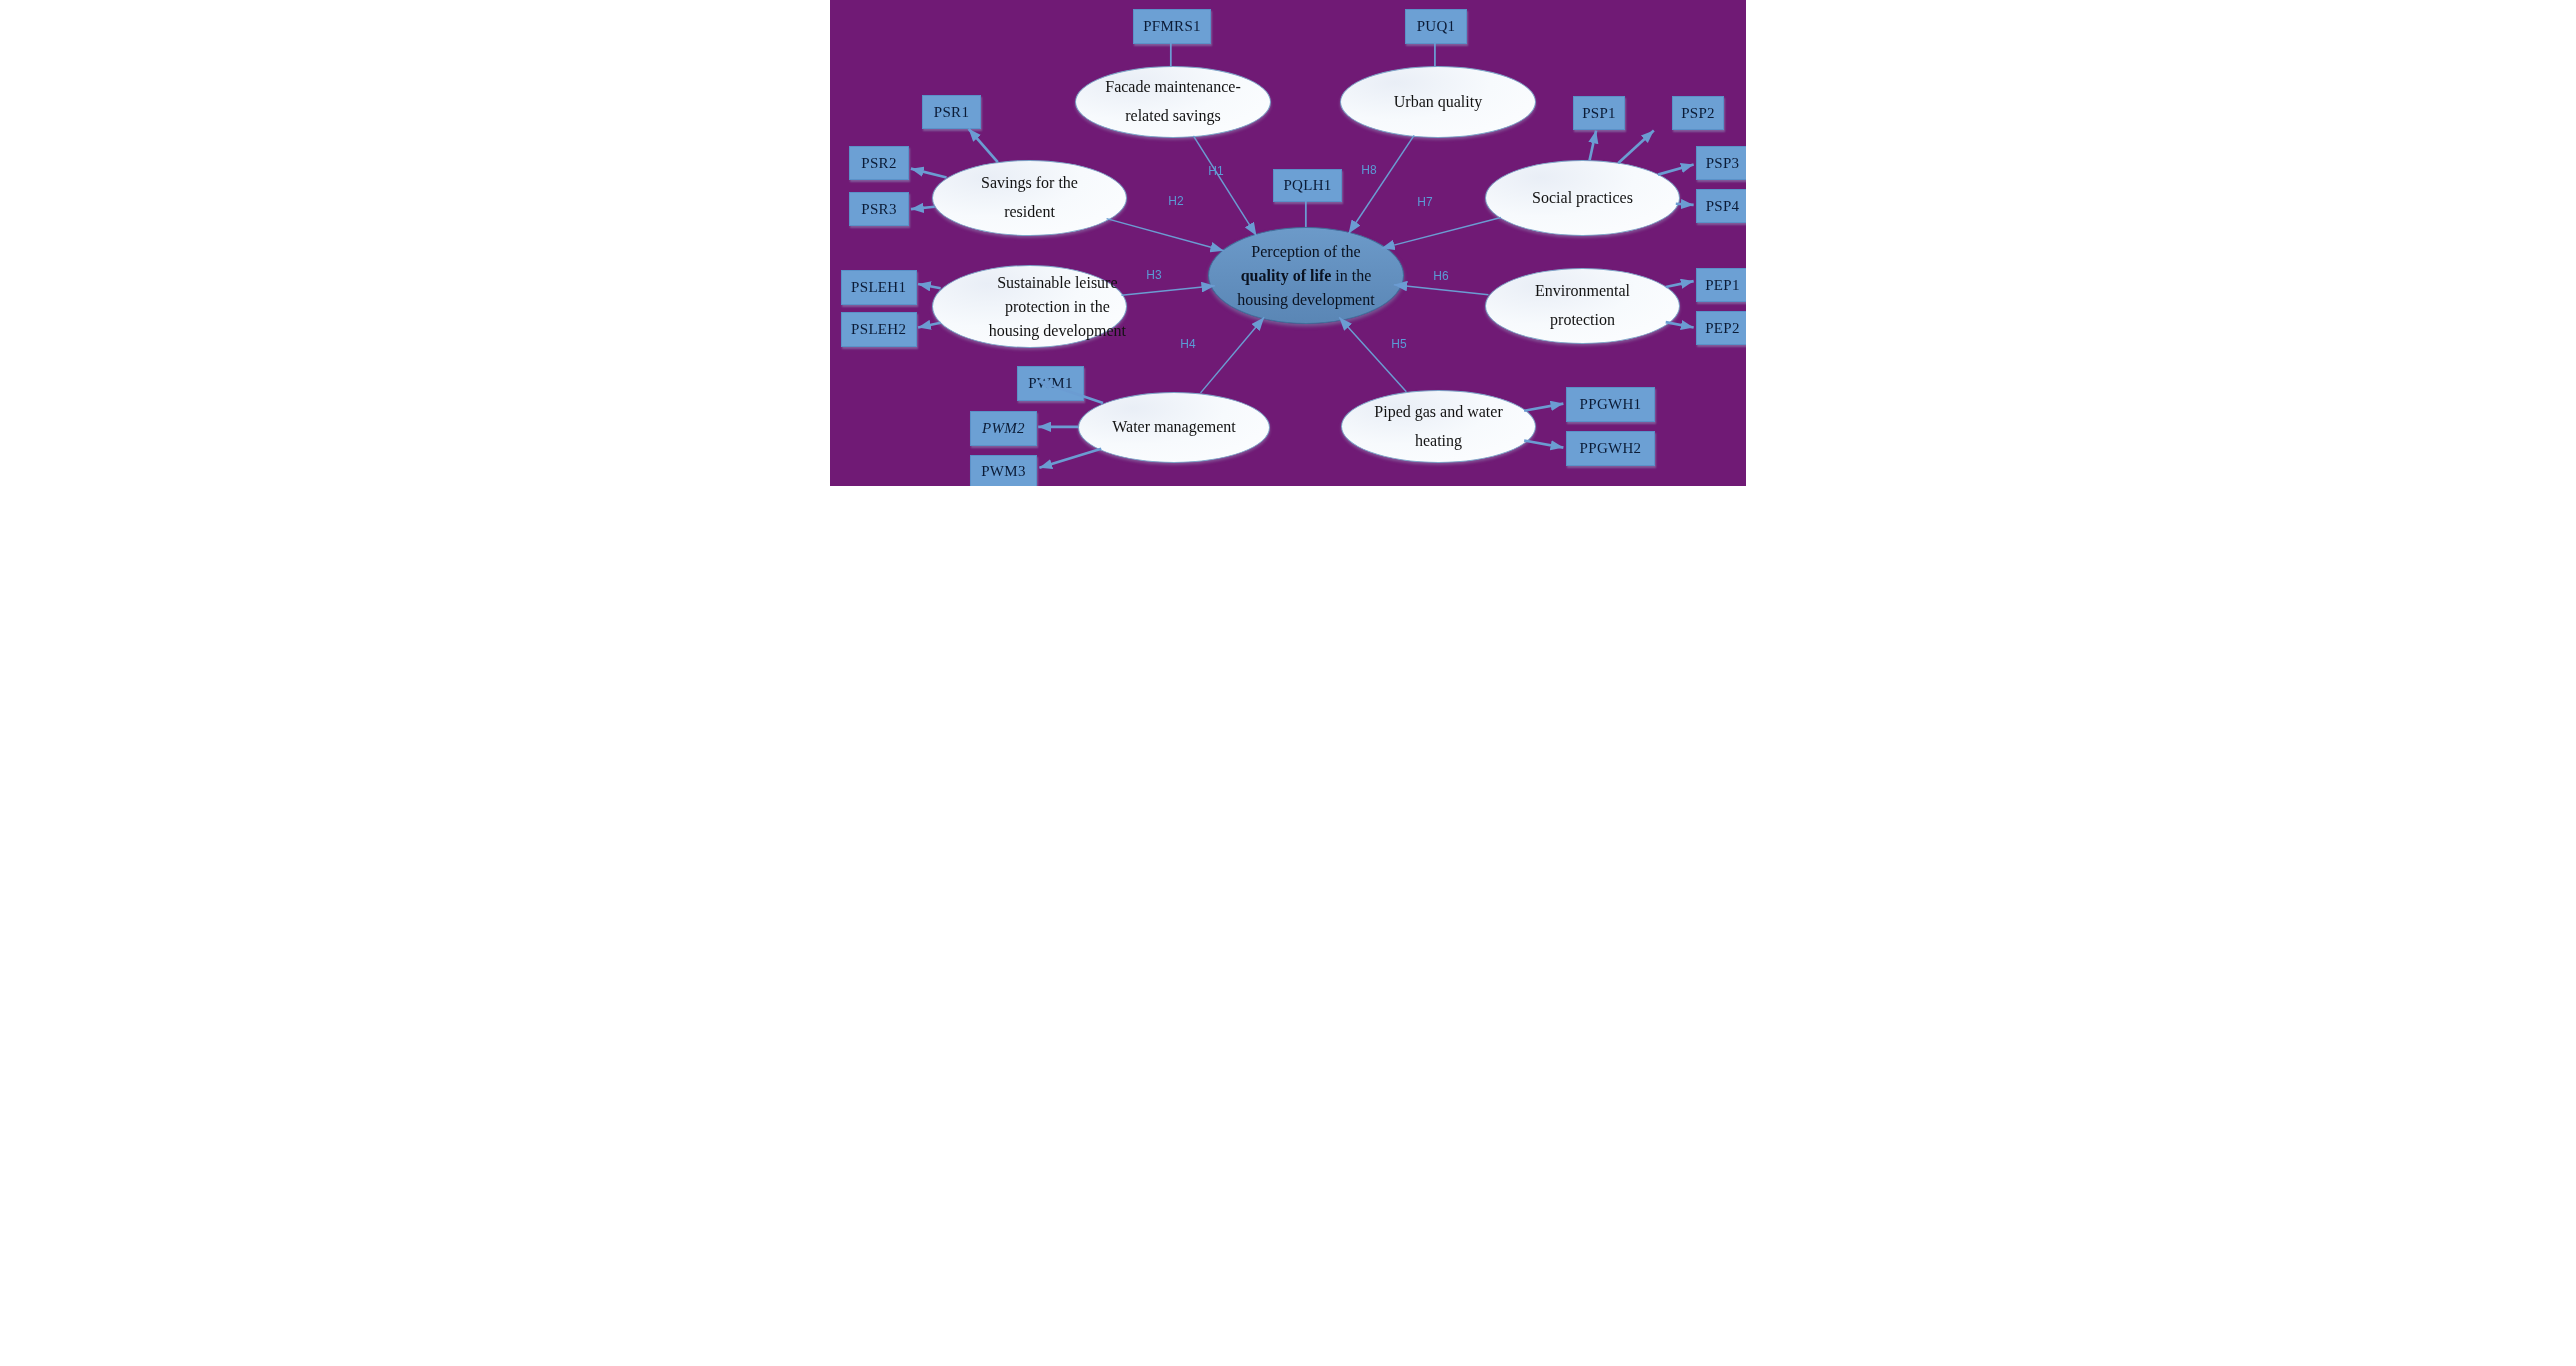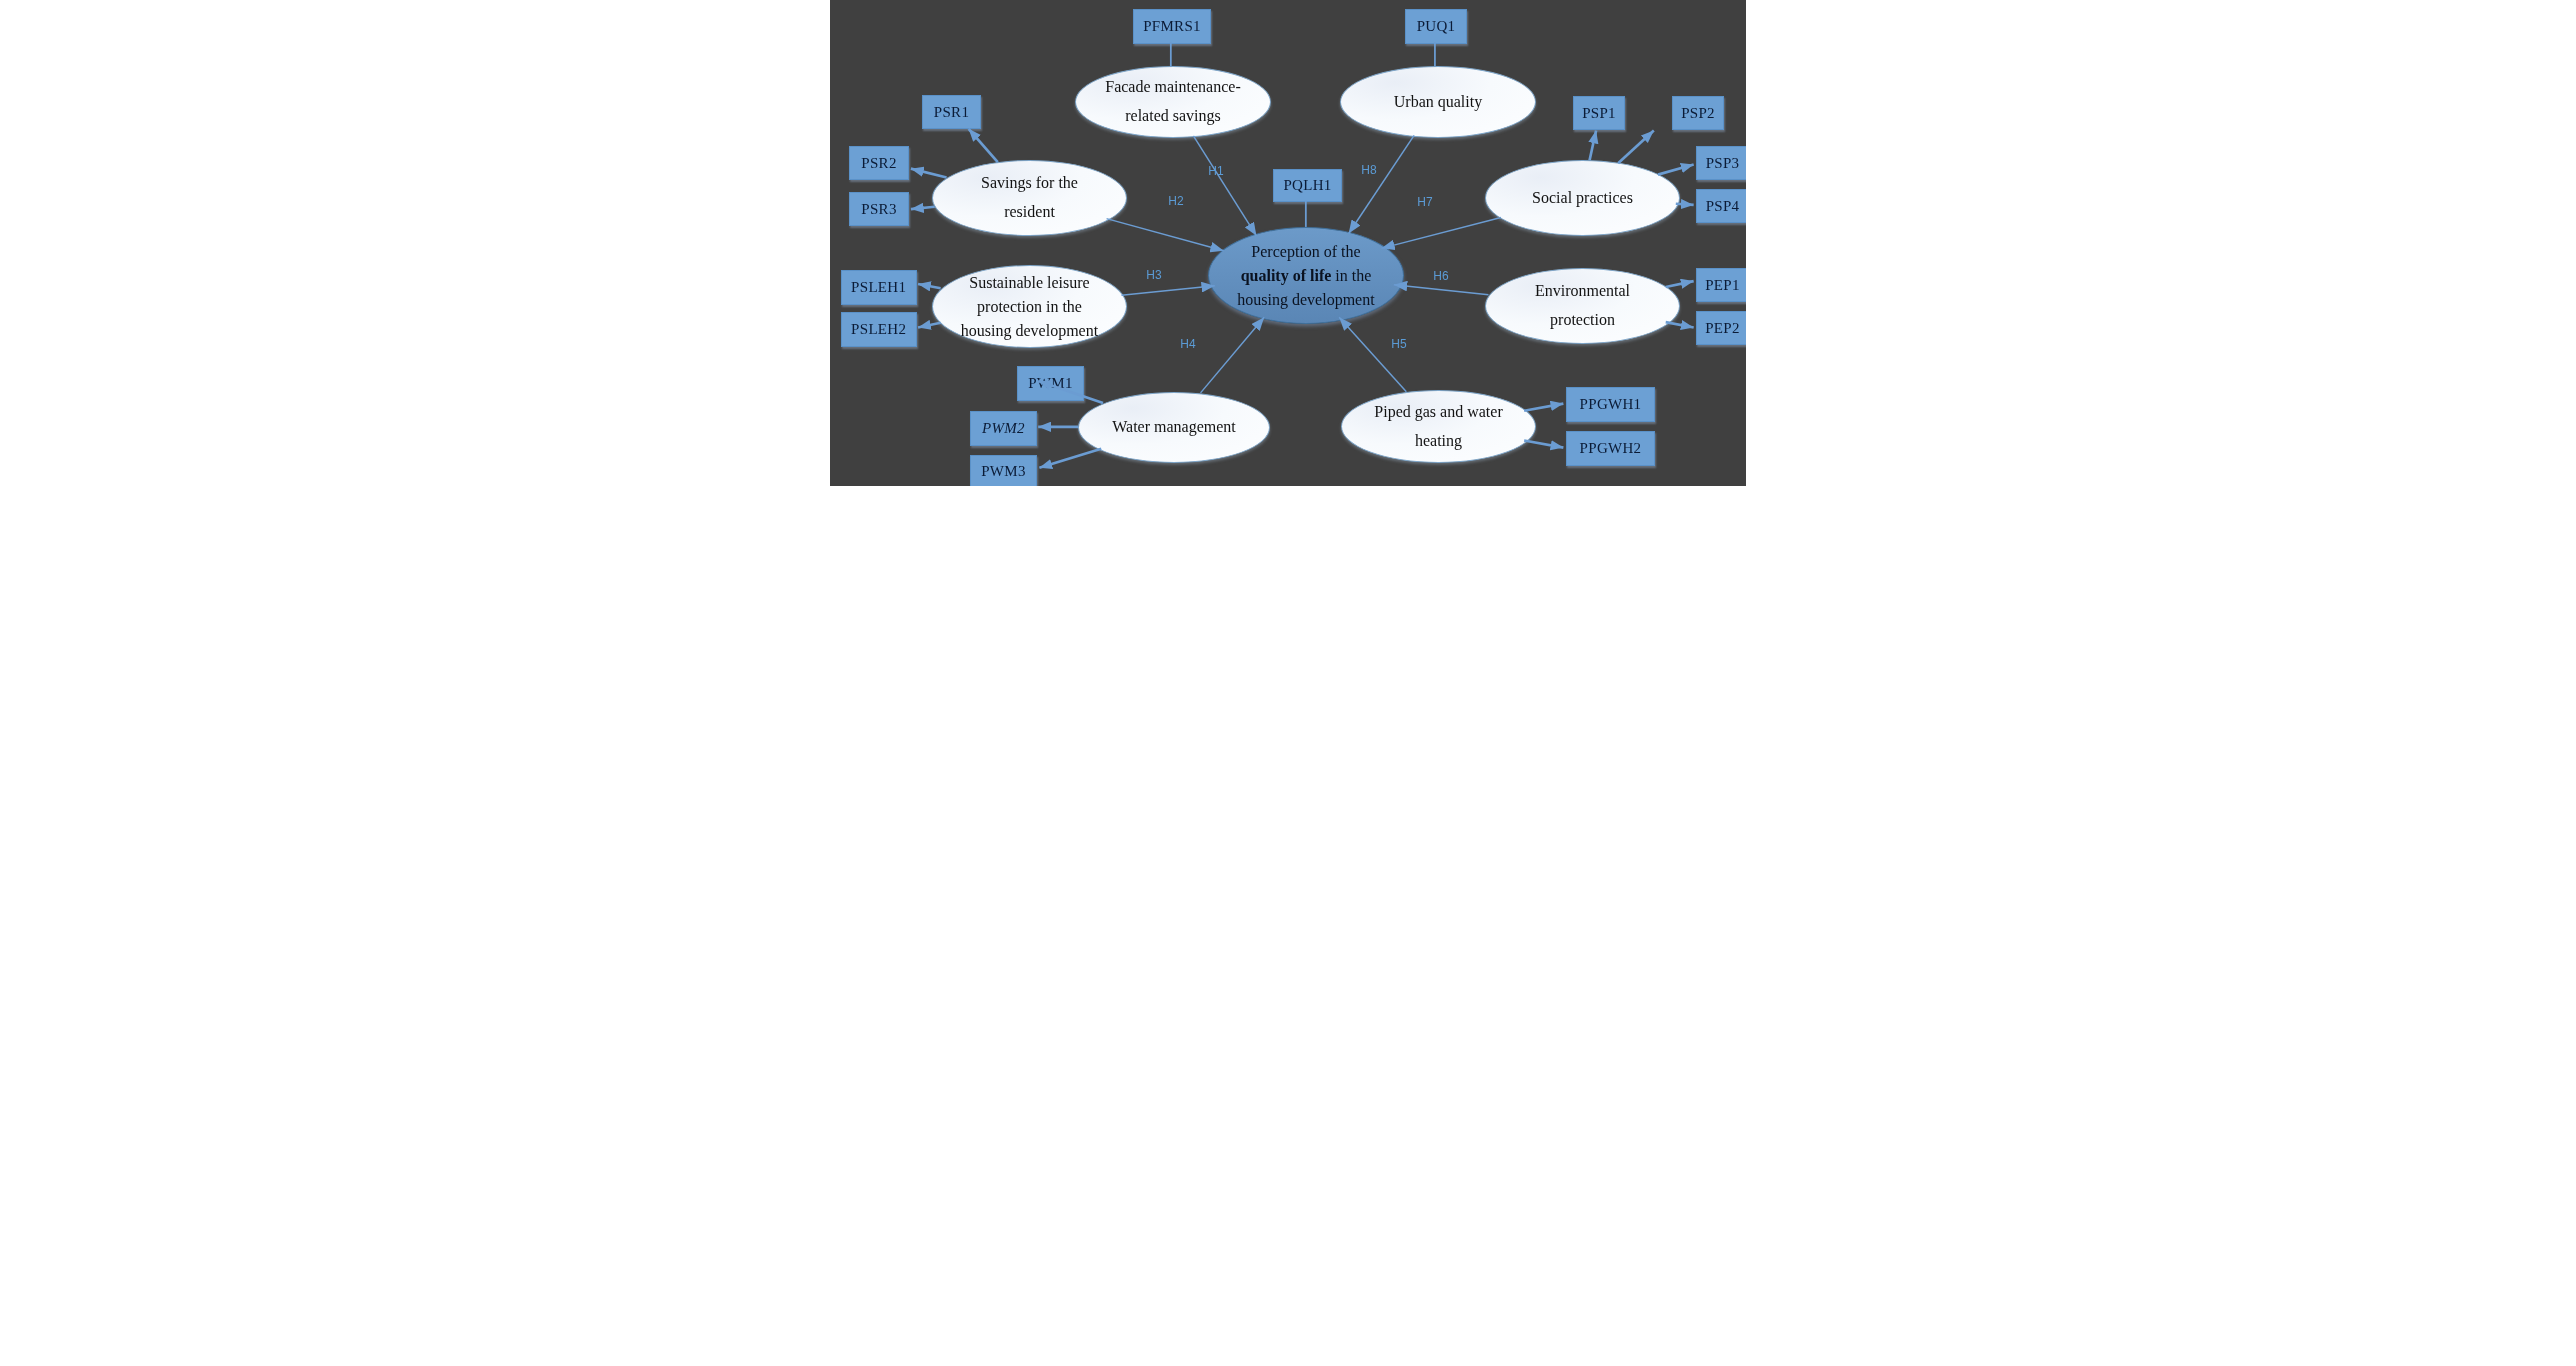--- a/index.html
+++ b/index.html
@@ -5,21 +5,21 @@
   :root{
     --serif: "Liberation Serif","DejaVu Serif",serif;
     --sans: "Liberation Sans","DejaVu Sans",sans-serif;
     --box-fill:#6CA0D4; --box-border:#5A91C8; --box-text:#0B1B36;
     --ell-border:#7FA6C9; --ell-text:#121212; --ell-tint:#E9EEF6;
     --center-top:#6C9AC9; --center-bottom:#5A86B5; --center-border:#41719C; --center-text:#0A1220;
     --arrow:#6B9CD2; --hlab:#5B9BD5;
   }
   html,body{margin:0;padding:0;background:#ffffff;}
   body{display:flex;justify-content:center;}
-  .stage{position:relative;width:916px;height:486px;background:#404040;overflow:hidden;
+  .stage{position:relative;width:916px;height:486px;background:#701a75;overflow:hidden;
          font-family:var(--serif);}
   svg.edges{position:absolute;left:0;top:0;width:916px;height:486px;z-index:5;pointer-events:none;}
   .box{position:absolute;z-index:3;background:var(--box-fill);border:0.6px solid var(--box-border);
        box-shadow:1.2px 2.4px 1.8px rgba(150,170,200,.45);
        display:flex;align-items:center;justify-content:center;
        font-size:15px;color:var(--box-text);letter-spacing:0.3px;}
   .ell{position:absolute;z-index:2;border:1.2px solid var(--ell-border);border-radius:50%;
        background:radial-gradient(ellipse at 28% 22%, var(--ell-tint) 0%, #F7FAFD 48%, #FDFEFF 100%);
        box-shadow:0 1.8px 3px rgba(170,188,210,.35);
        display:flex;align-items:center;justify-content:center;text-align:center;}
@@ -114,21 +114,21 @@
     <div class="etext">
       <span class="eline">Savings for the</span>
       <span class="eline">resident</span>
     </div>
   </div>
   <div class="ell" id="n-social" style="left: 655px; top: 160px; width: 193px; height: 74px;">
     <div class="etext">
       <span class="eline">Social practices</span>
     </div>
   </div>
-  <div class="ell lines3" id="n-sustainable" style="left: 102px; top: 265px; width: 193px; height: 81px;">
+  <div class="ell lines3" id="n-sustainable" style="left: 102px; top: 265px; width: 193px; height: 81px; justify-content: flex-end;">
     <div class="etext">
       <span class="eline">Sustainable leisure</span>
       <span class="eline">protection in the</span>
       <span class="eline">housing development</span>
     </div>
   </div>
   <div class="ell" id="n-environment" style="left: 655px; top: 268px; width: 193px; height: 74px;">
     <div class="etext">
       <span class="eline">Environmental</span>
       <span class="eline">protection</span>

